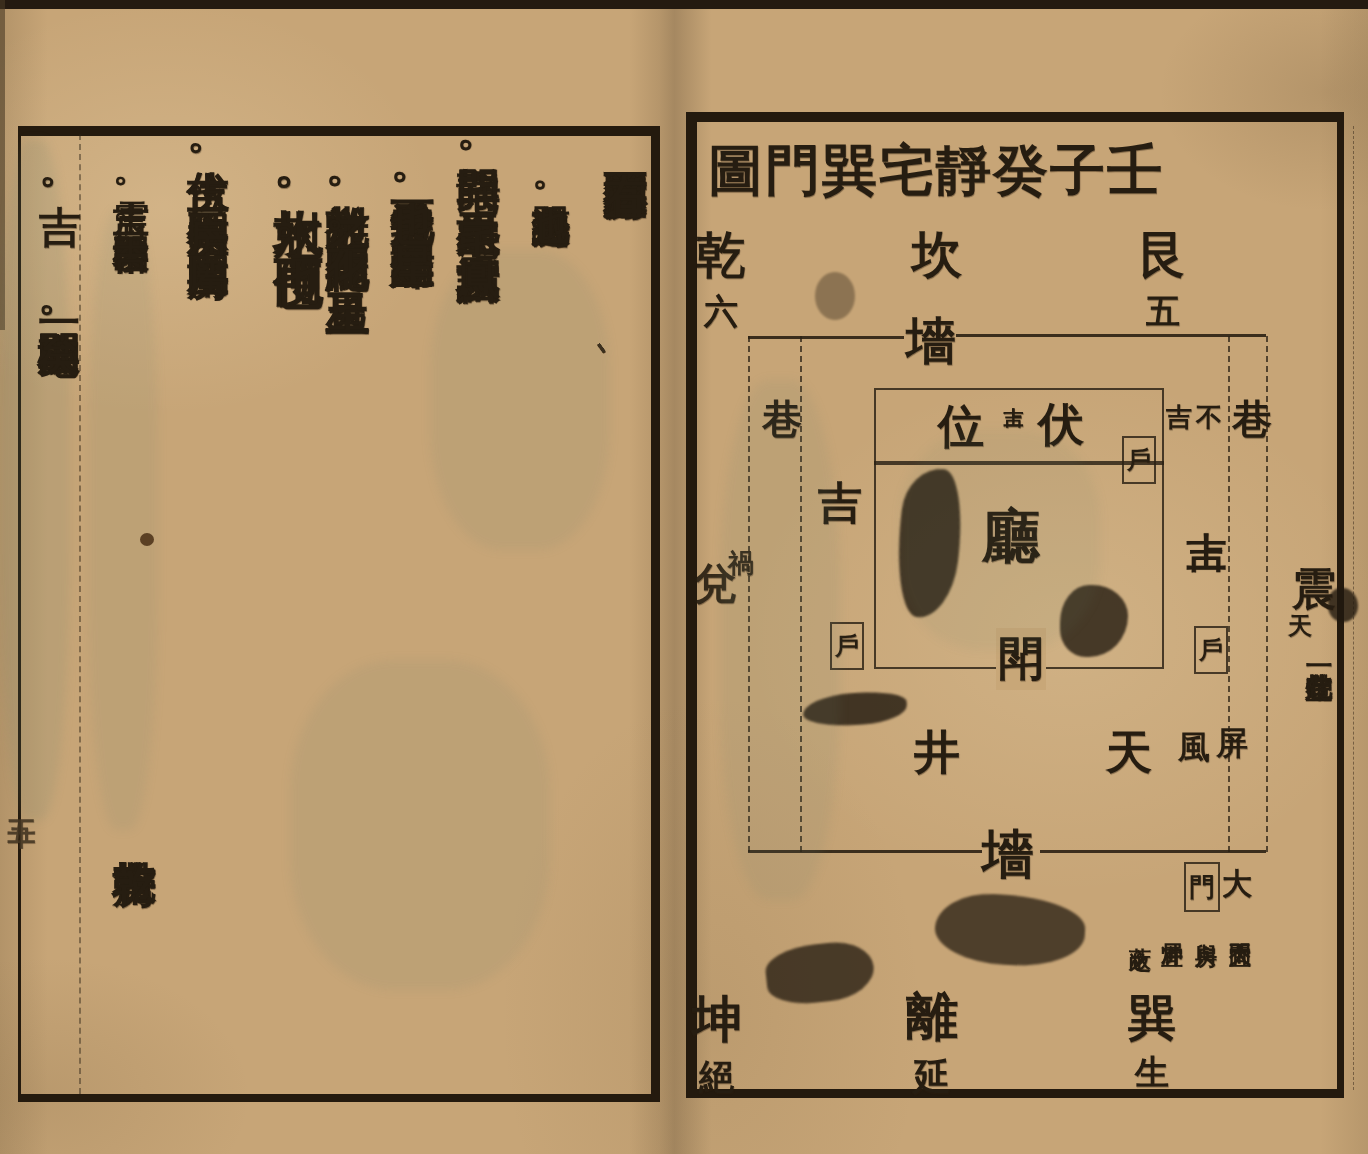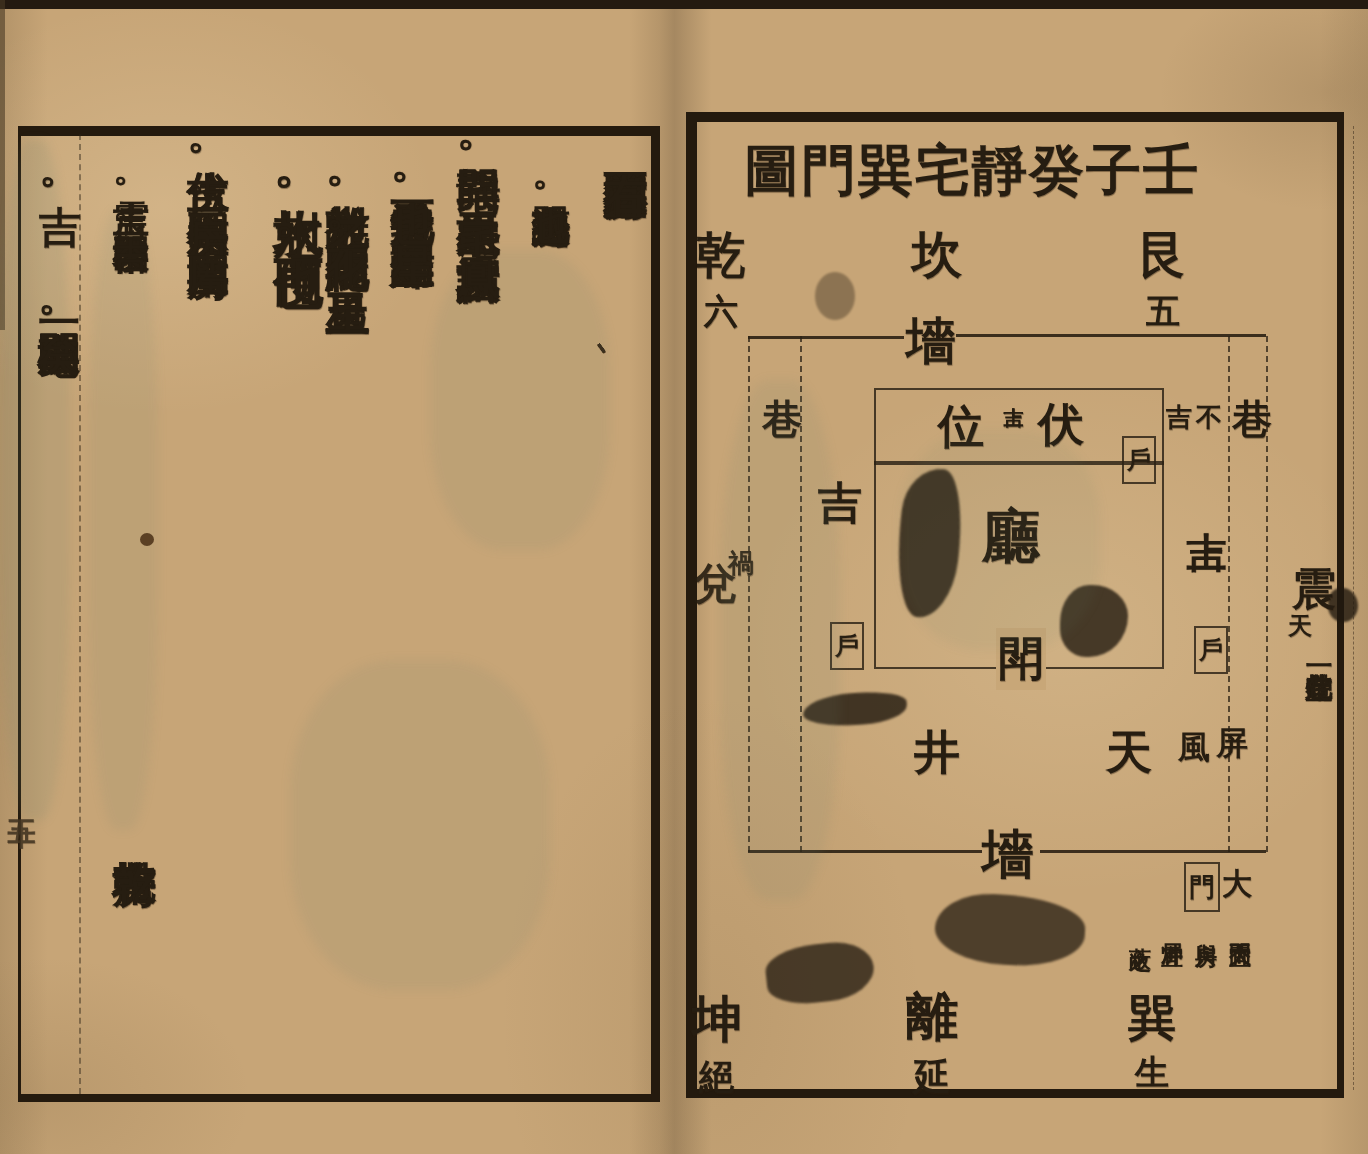--- a/index.html
+++ b/index.html
@@ -77,21 +77,21 @@
   <div class="vtxt" style="left:6px;top:798px;font-size:28px;line-height:30px;color:#433522;opacity:.9;">十五</div>
   <div class="blot" style="left:140px;top:533px;width:14px;height:13px;border-radius:50%;background:#4a2f16;opacity:.85;filter:none;"></div>
 
   <div class="frame" style="left:686px;top:112px;width:658px;height:986px;box-sizing:border-box;
               border-width:10px 7px 9px 11px;"></div>
   <div class="vline" style="left:1353px;top:126px;height:964px;border-left:1px dashed rgba(60,45,30,.55);"></div>
 
   <div class="vtxt" style="left:1348px;top:132px;font-size:30px;line-height:44px;color:#6e5a3e;opacity:.85;width:20px;overflow:hidden;">宅法全書下</div>
   <div class="blot" style="left:1328px;top:588px;width:30px;height:34px;border-radius:45% 55% 50% 50%;opacity:.8;"></div>
 
-  <div class="htxt" style="left:708px;top:134px;font-size:55px;letter-spacing:2px;margin-left:36px;">圖門巽宅靜癸子壬</div>
+  <div class="htxt" style="left:708px;top:134px;font-size:55px;letter-spacing:2px;">圖門巽宅靜癸子壬</div>
 
   <div class="trigram" style="left:696px;top:222px;">
     <span style="font-size:50px;">乾</span>
     <span style="font-size:34px;">六</span>
   </div>
   <div class="trigram" style="left:1138px;top:222px;">
     <span style="font-size:50px;">艮</span>
     <span style="font-size:34px;">五</span>
   </div>
   <div class="htxt" style="left:694px;top:556px;font-size:42px;opacity:.9;">兌</div>

